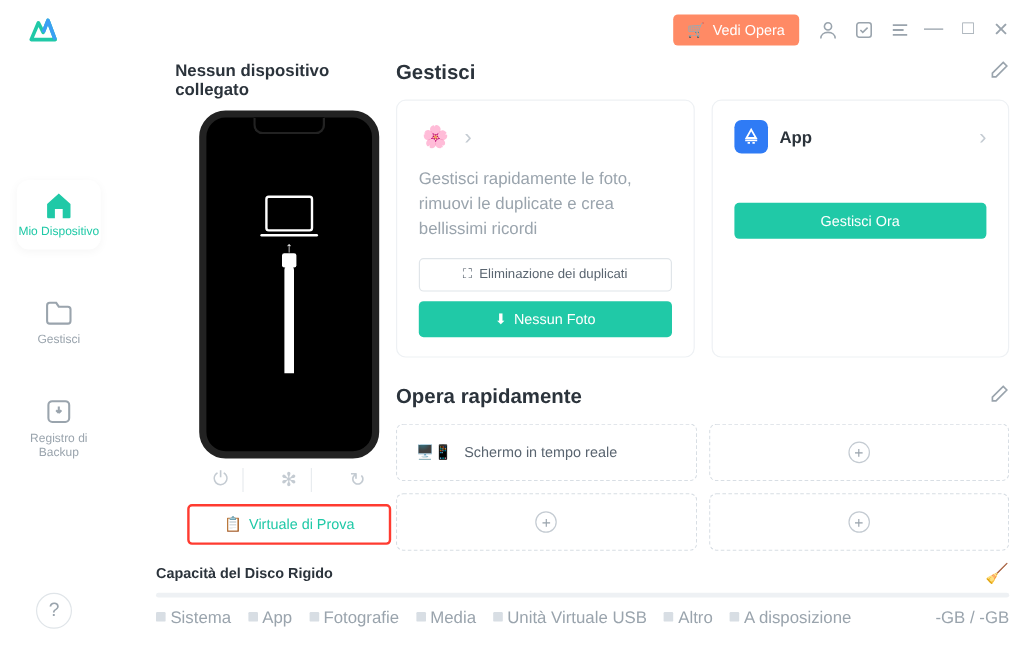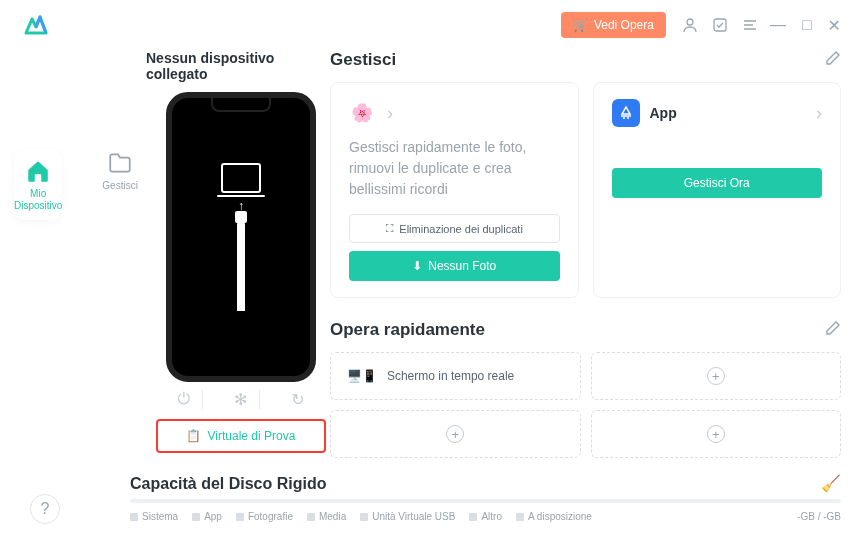--- a/index.html
+++ b/index.html
@@ -7,21 +7,21 @@
 
 .topbar { position: absolute; top: 0; left: 0; right: 0; height: 50px; display: flex; align-items: center; padding: 0 14px; }
 .logo { width: 28px; height: 28px; margin-left: 8px; }
 .topbar-spacer { flex: 1; }
 .price-btn { background: #ff8a65; color: #fff; border: none; border-radius: 4px; padding: 6px 12px; font-size: 12px; display: flex; align-items: center; gap: 6px; cursor: pointer; }
 .top-icons { display: flex; align-items: center; gap: 14px; margin-left: 16px; }
 .top-icon { width: 16px; height: 16px; color: #9aa4ad; cursor: pointer; display: flex; align-items: center; justify-content: center; }
 .win-ctrl { display: flex; gap: 16px; margin-left: 12px; }
 .win-ctrl span { color: #9aa4ad; font-size: 16px; cursor: pointer; }
 
-.sidebar { position: absolute; left: 14px; top: 150px; width: 70px; display: flex; align-items: flex-start; gap: 40px; }
+.sidebar { position: absolute; left: 14px; top: 150px; width: 70px; display: flex; flex-direction: column; align-items: flex-start; gap: 40px; }
 .side-item { display: flex; flex-direction: column; align-items: center; gap: 4px; cursor: pointer; width: 70px; }
 .side-item .icon { width: 26px; height: 26px; color: #9aa4ad; }
 .side-item.active .icon { color: #20c9a7; }
 .side-item .label { font-size: 10px; color: #9aa4ad; text-align: center; line-height: 1.2; }
 .side-item.active .label { color: #20c9a7; }
 .side-item.active { background: #fff; border-radius: 10px; padding: 8px 0; box-shadow: 0 2px 8px rgba(0,0,0,0.04); }
 
 .help-btn { position: absolute; left: 30px; bottom: 18px; width: 30px; height: 30px; border-radius: 50%; border: 1px solid #e0e5e9; display: flex; align-items: center; justify-content: center; color: #9aa4ad; font-size: 16px; cursor: pointer; }
 
 .main { position: absolute; left: 100px; top: 50px; right: 14px; bottom: 14px; }
@@ -57,24 +57,24 @@
 .card-sub-btn { width: 100%; border: 1px solid #e0e5e9; background: #fff; border-radius: 4px; padding: 7px; font-size: 11px; color: #5a6570; cursor: pointer; margin-bottom: 8px; display: flex; align-items: center; justify-content: center; gap: 6px; }
 .card-main-btn { width: 100%; border: none; background: #20c9a7; color: #fff; border-radius: 4px; padding: 8px; font-size: 12px; cursor: pointer; display: flex; align-items: center; justify-content: center; gap: 6px; }
 
 .quick-grid { display: grid; grid-template-columns: 1fr 1fr; gap: 10px; }
 .quick-item { border: 1px dashed #d8dee4; border-radius: 6px; padding: 14px 16px; display: flex; align-items: center; gap: 10px; cursor: pointer; font-size: 12px; color: #5a6570; min-height: 46px; justify-content: center; }
 .quick-item.has-content { justify-content: flex-start; }
 .plus-circle { width: 18px; height: 18px; border: 1px solid #c4cbd2; border-radius: 50%; display: flex; align-items: center; justify-content: center; color: #9aa4ad; font-size: 13px; }
 
 .capacity { position: absolute; left: 30px; right: 0; bottom: 6px; }
 .cap-head { display: flex; align-items: center; justify-content: space-between; margin-bottom: 6px; }
-.cap-title { font-size: 16px; font-weight: 600; color: #2b333b; }
+.cap-title { font-size: 12px; font-weight: 600; color: #2b333b; }
 .broom { color: #c4cbd2; cursor: pointer; }
 .cap-bar { height: 4px; background: #eef1f4; border-radius: 2px; margin-bottom: 8px; }
-.cap-legend { display: flex; align-items: center; gap: 14px; font-size: 10px; color: #9aa4ad; }
+.cap-legend { display: flex; align-items: center; gap: 14px; font-size: 14px; color: #9aa4ad; }
 .cap-legend .item { display: flex; align-items: center; gap: 4px; }
 .cap-legend .sw { width: 8px; height: 8px; background: #d8dee4; border-radius: 1px; }
 .cap-legend .spacer { flex: 1; }
 </style>
 </head>
 <body>
 
 <div class="topbar">
   <div class="logo">
     <svg viewBox="0 0 28 28">

